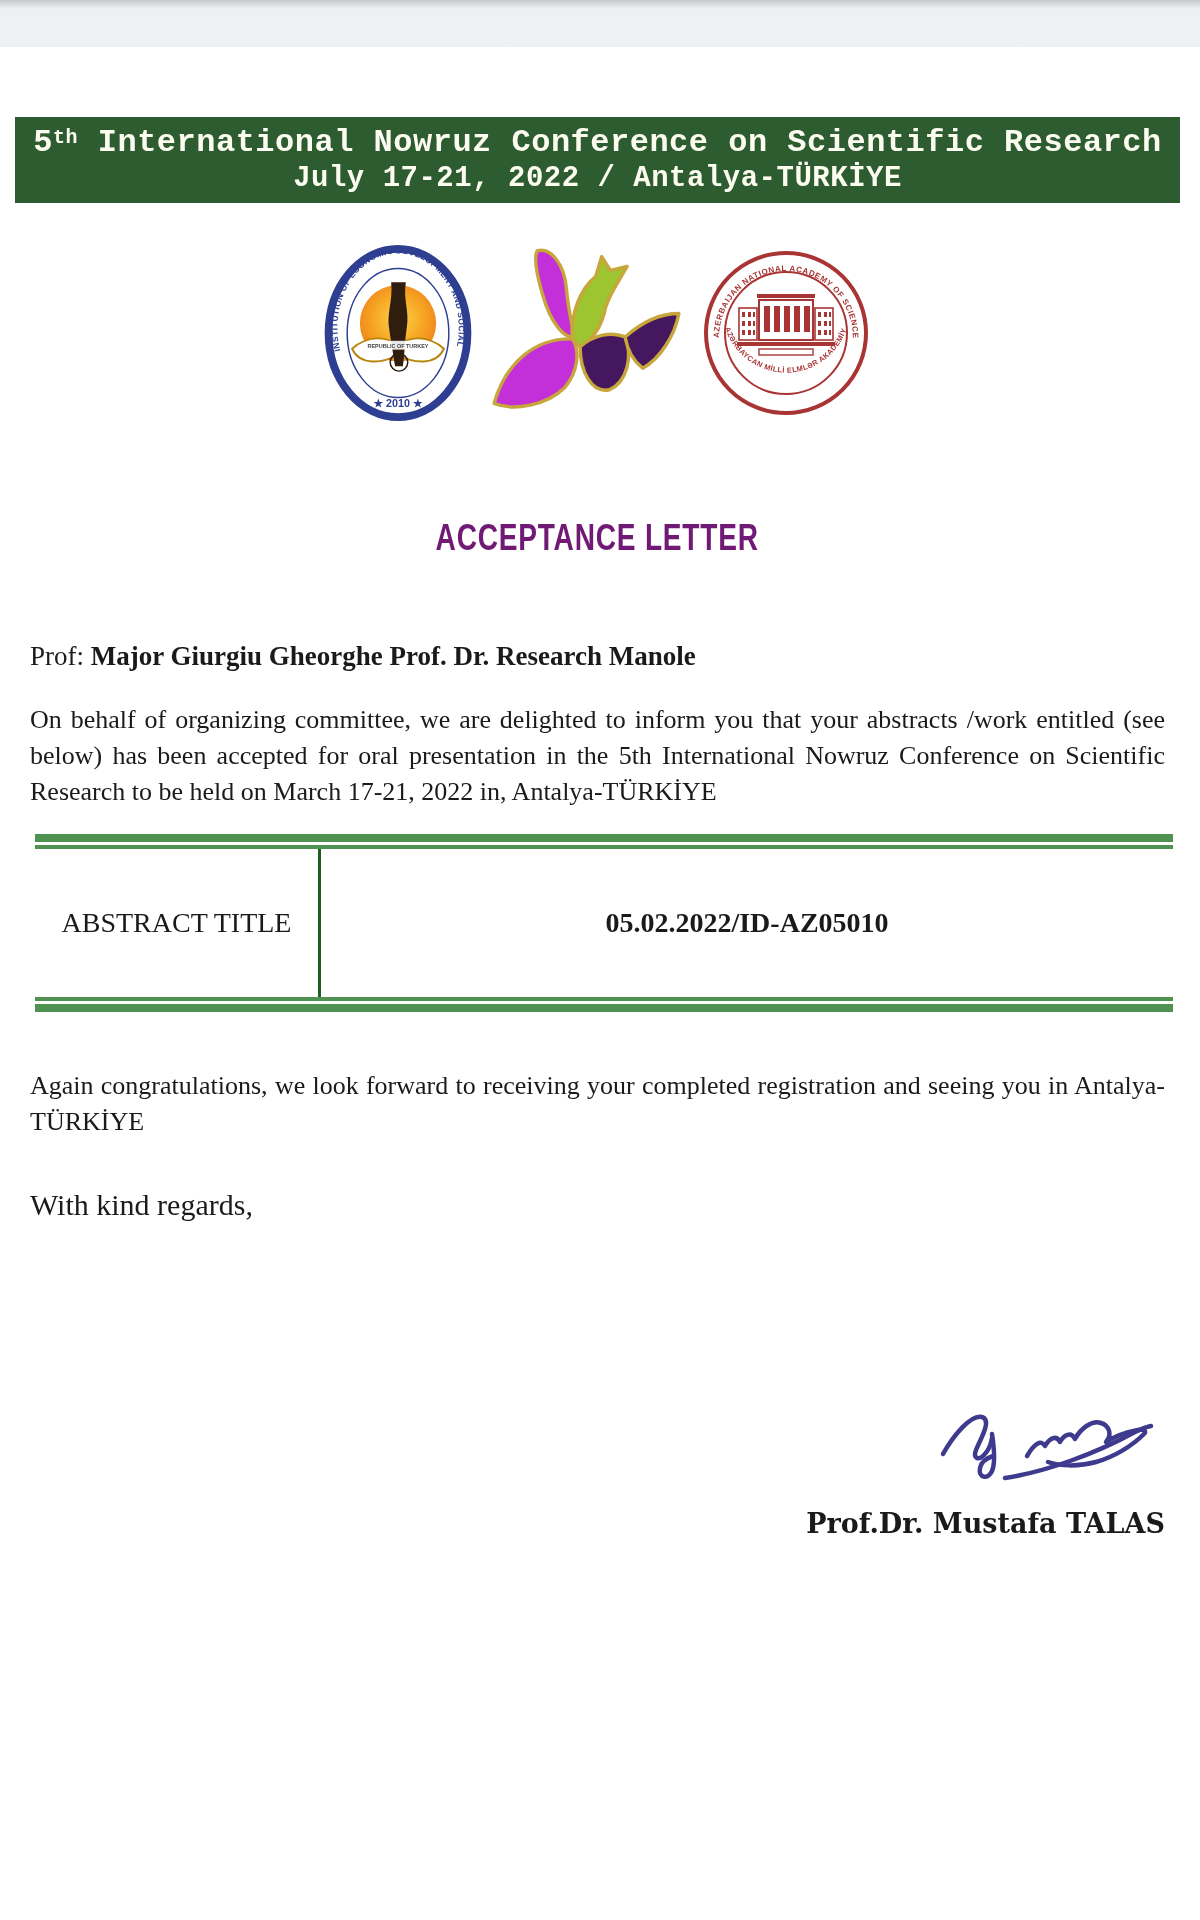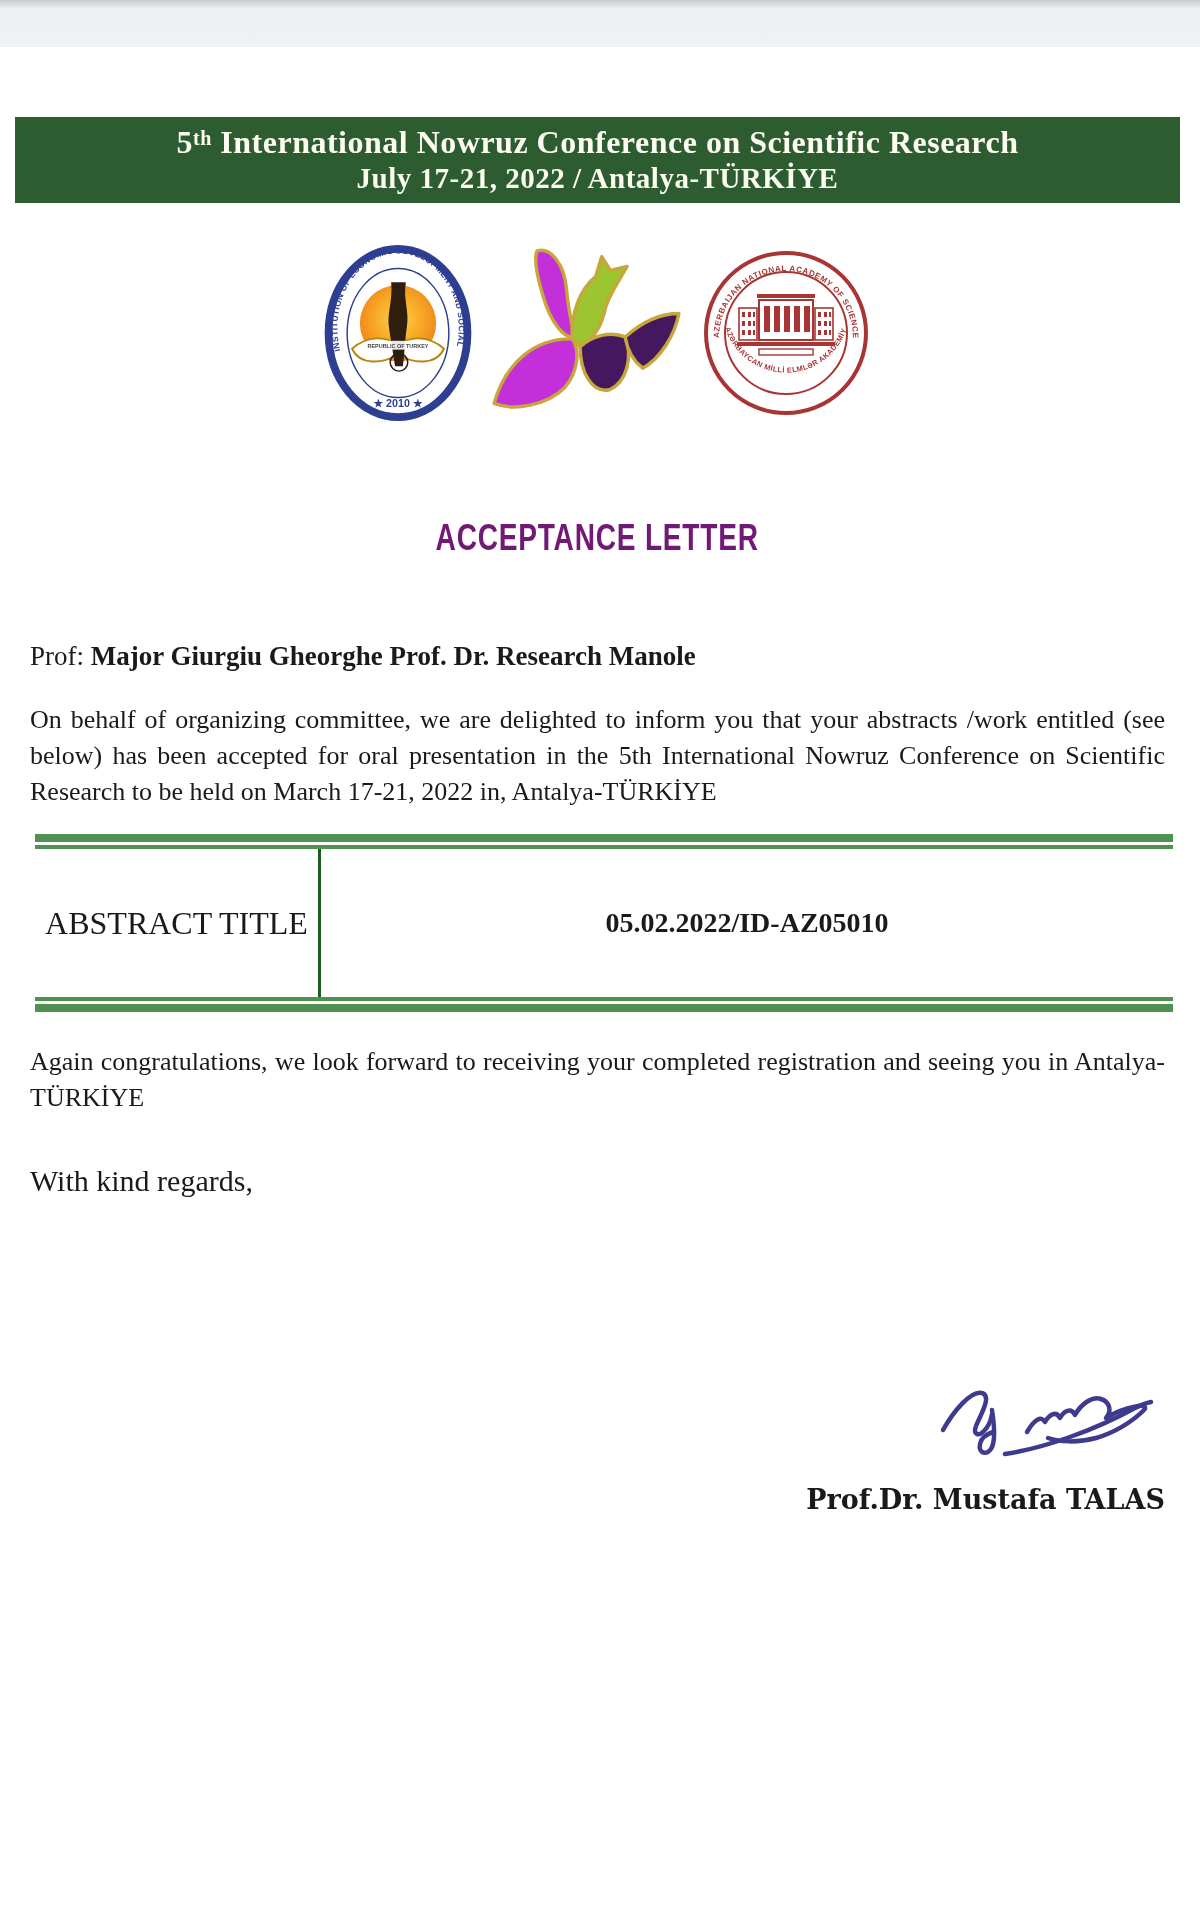--- a/index.html
+++ b/index.html
@@ -5,21 +5,21 @@
   * { margin:0; padding:0; box-sizing:border-box; }
   html,body { width:1200px; background:#fff; }
   body { height:1920px; overflow:hidden; font-family:"Liberation Serif", serif; color:#1a1a1a; }
 
   .top-strip { height:47px; background:linear-gradient(#c7c9cd 0px, #eef0f3 9px, #f0f1f4 100%); }
 
   .page { padding:0 35px 0 30px; }
 
   
   .banner { margin:70px -15px 0 -15px; background:#2d5c30; height:86px;
-            text-align:center; color:#fdfcf0; font-family:Liberation Serif, serif; font-weight:bold; }
+            text-align:center; color:#fdfcf0; font-family:Liberation Mono, monospace; font-weight:bold; }
   .banner-line1 { padding-top:7px; font-size:32px; letter-spacing:0.5px; }
   .banner-line1 sup { font-size:20px; vertical-align:8px; }
   .banner-line2 { font-size:29px; margin-top:1px; letter-spacing:0.5px; }
 
   
   .logo-row { margin-top:42px; height:176px; display:flex; justify-content:center; align-items:center; gap:12px; }
 
   
   .letter-title { margin-top:96px; height:42px; text-align:center;
                   font-family:"Liberation Sans", sans-serif; font-weight:bold;
@@ -31,21 +31,21 @@
 
   .para { margin-top:25px; font-size:26px; line-height:36px; text-align:justify; }
 
   
   .abs-table { margin-top:24px; margin-left:5px; width:1138px; }
   .rule-thick { height:8px; }
   .rule-thin  { height:4px; }
   .rule-gap   { height:3px; background:#fff; }
   .abs-body { display:flex; min-height:148px; }
   .abs-label-cell { width:283px; display:flex; align-items:center; justify-content:center;
-                    font-size:32px; }
+                    font-size:28px; }
   .abs-divider { width:3px; background:#1c5e20; }
   .abs-content-cell { flex:1; display:flex; flex-direction:column; justify-content:center;
                       text-align:center; padding:8px 16px; }
   .abs-id { font-weight:bold; font-size:28px; line-height:36px; }
   .abs-title-text { font-size:25px; line-height:35px; max-width:800px; margin:2px auto 0 auto; }
   .abs-title-text .bullet { font-size:19px; padding-right:12px; }
 
   .closing { margin-top:48px; font-size:30px; height:36px; }
 
   
@@ -168,21 +168,21 @@
       <div class="abs-divider"></div>
       <div class="abs-content-cell">
         <div class="abs-id">05.02.2022/ID-AZ05010</div>
       </div>
     </div>
     <div class="rule-thin" style="background:#4e9150"></div>
     <div class="rule-gap"></div>
     <div class="rule-thick" style="background:#4e9150"></div>
   </div>
 
-  <div class="para" style="margin-top:32px">Again congratulations, we look forward to receiving your completed registration and seeing you in Antalya-TÜRKİYE</div>
+  <div class="para" style="margin-top:56px">Again congratulations, we look forward to receiving your completed registration and seeing you in Antalya-TÜRKİYE</div>
 
   <div class="closing">With kind regards,</div>
 
   <div class="sig-block">
     <svg class="sig-svg" viewBox="0 0 225 90">
       <g fill="none" stroke="#3e3a8d" stroke-width="4.5" stroke-linecap="round" stroke-linejoin="round">
         <path d="M8,60 C18,42 36,20 47,23 C57,26 46,44 41,56 C38,64 43,67 49,61 C53,57 56,50 57,44"></path>
         <path d="M57,40 C59,53 61,68 57,77 C53,86 43,84 45,74 C46,68 52,64 58,62"></path>
         <path d="M92,62 C99,50 106,45 110,52 C114,45 121,40 125,48 C129,41 136,37 140,45 C146,34 157,26 166,29 C175,32 177,41 171,48 C179,43 192,38 203,36 C209,35 212,37 209,40 C197,52 179,63 161,68 C143,73 124,72 113,68"></path>
         <path d="M70,84 C110,78 160,60 200,38 C206,35 211,33 216,32"></path>

